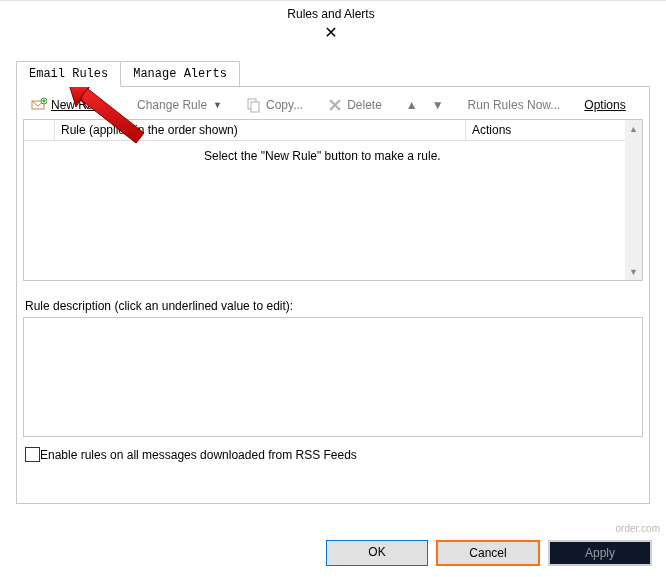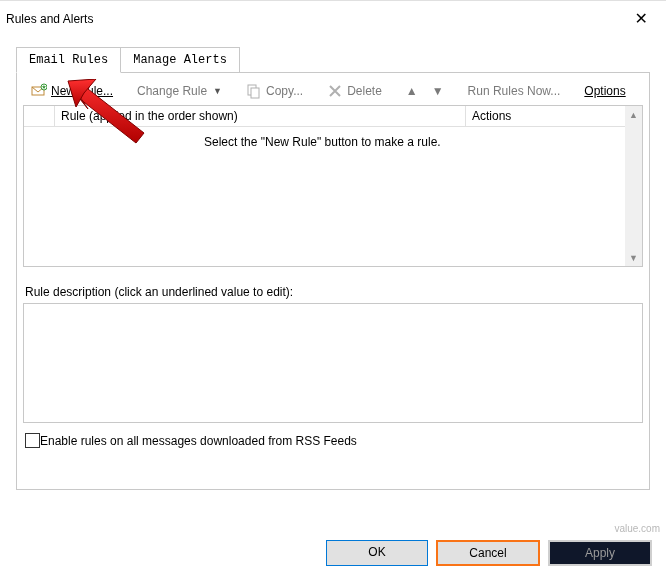--- a/index.html
+++ b/index.html
@@ -18,20 +18,21 @@
     width: 666px;
     height: 577px;
     background: #fff;
     border-top: 1px solid #e0e0e0;
   }
   .titlebar {
     display: flex;
     align-items: center;
     justify-content: space-between;
     padding: 6px 10px 6px 6px;
+    flex-direction: column;
   }
   .titlebar .title {
     font-size: 12px;
   }
   .close-btn {
     font-size: 16px;
     padding: 2px 8px;
     color: #000;
     background: transparent;
   }
@@ -281,21 +282,21 @@
       <div class="desc-box"></div>
 
       <div class="rss-row">
         <span class="chkbox"></span>
         <span>Enable rules on all messages downloaded from RSS Feeds</span>
       </div>
 
     </div>
   </div>
 
-  <div class="watermark">value.com</div>
+  <div class="watermark">order.com</div>
 
   <div class="btnbar">
     <div class="btn primary">
       <span>OK</span>
     </div>
     <div class="btn">
       <span>Cancel</span>
     </div>
     <div class="btn disabled">
       <span>Apply</span>

